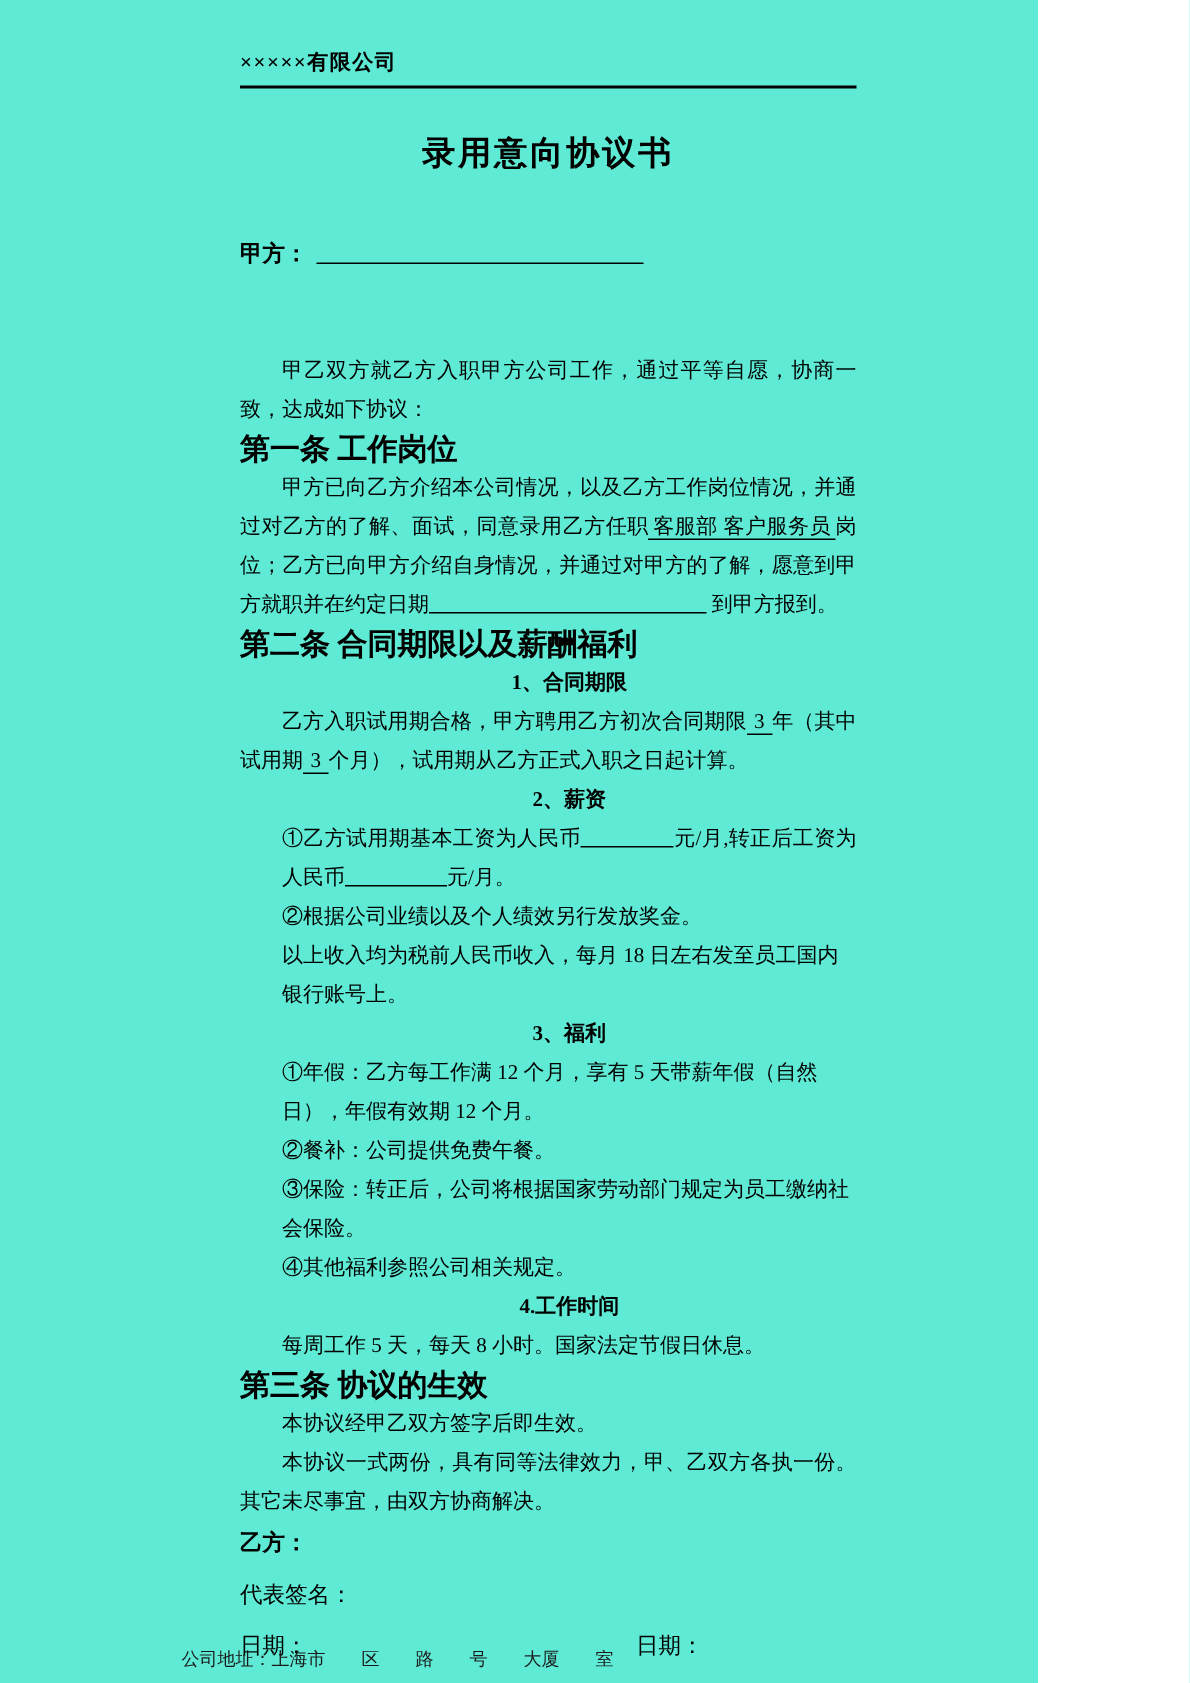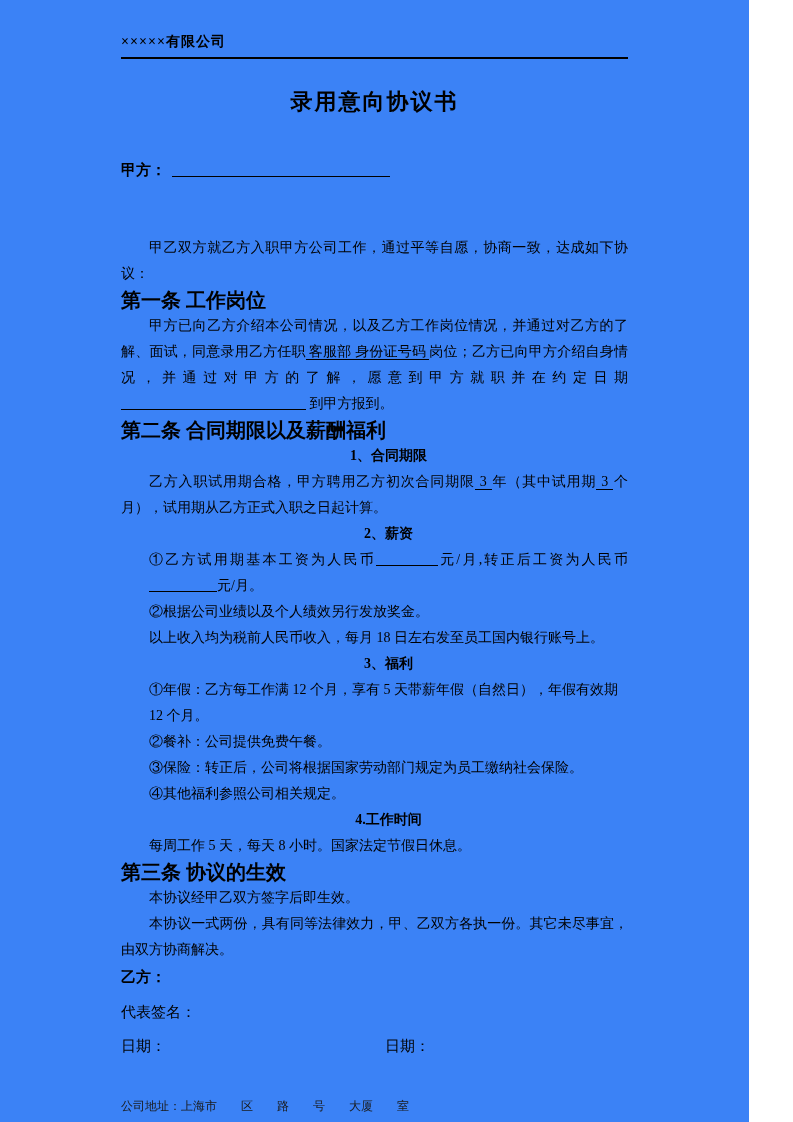--- a/index.html
+++ b/index.html
@@ -1,23 +1,24 @@
 <!DOCTYPE html>
 <html><head>
 <meta charset="utf-8">
 <style>
   html,body { margin:0; padding:0; background:#fff; }
   .page {
     position:relative;
-    width:749px; height:1122px;
-    background:#3b82f6;
+    width:692px; height:1122px;
+    background:#5eead4;
     color:#000;
     font-family:"Liberation Serif","DejaVu Serif",serif;
     overflow:hidden;
     box-sizing:border-box;
+    padding-left:39px;
   }
   .content { padding:0 121px; }
 
   .doc-header {
     padding-top:33px;
     padding-bottom:6px;
     border-bottom:2px solid #000;
     font-size:14px;
     font-weight:bold;
     letter-spacing:1px;
@@ -94,21 +95,21 @@
       <div class="party-row">
         <span class="party-label">甲方：</span><span class="blank w218"></span>
       </div>
     </div>
 
     <div class="body-text" style="margin-top:54px;">
 
       <p class="indent jp">甲乙双方就乙方入职甲方公司工作，通过平等自愿，协商一致，达成如下协议：</p>
 
       <p class="art-heading">第一条 工作岗位</p>
-      <p class="indent jp"><span>甲方已向乙方介绍本公司情况，以及乙方工作岗位情况，并通过对乙方的了解、面试，同意录用乙方任职</span><span class="u-pos">客服部 身份证号码</span><span>岗位；乙方已向甲方介绍自身情况，并通过对甲方的了解，愿意到甲方就职并在约定日期</span><span class="blank w185"></span> <span>到甲方报到。</span></p>
+      <p class="indent jp"><span>甲方已向乙方介绍本公司情况，以及乙方工作岗位情况，并通过对乙方的了解、面试，同意录用乙方任职</span><span class="u-pos">客服部 客户服务员</span><span>岗位；乙方已向甲方介绍自身情况，并通过对甲方的了解，愿意到甲方就职并在约定日期</span><span class="blank w185"></span> <span>到甲方报到。</span></p>
 
       <p class="art-heading">第二条 合同期限以及薪酬福利</p>
 
       <p class="sub-heading">1、合同期限</p>
       <p class="indent jp"><span>乙方入职试用期合格，甲方聘用乙方初次合同期限</span><span class="u">3</span><span>年（其中试用期</span><span class="u">3</span><span>个月），试用期从乙方正式入职之日起计算。</span></p>
 
       <p class="sub-heading">2、薪资</p>
       <p class="pl2 jp"><span>①乙方试用期基本工资为人民币</span><span class="blank w62"></span><span>元/月,转正后工资为人民币</span><span class="blank w68"></span><span>元/月。</span></p>
       <p class="pl2">②根据公司业绩以及个人绩效另行发放奖金。</p>
       <p class="pl2">以上收入均为税前人民币收入，每月 18 日左右发至员工国内银行账号上。</p>

